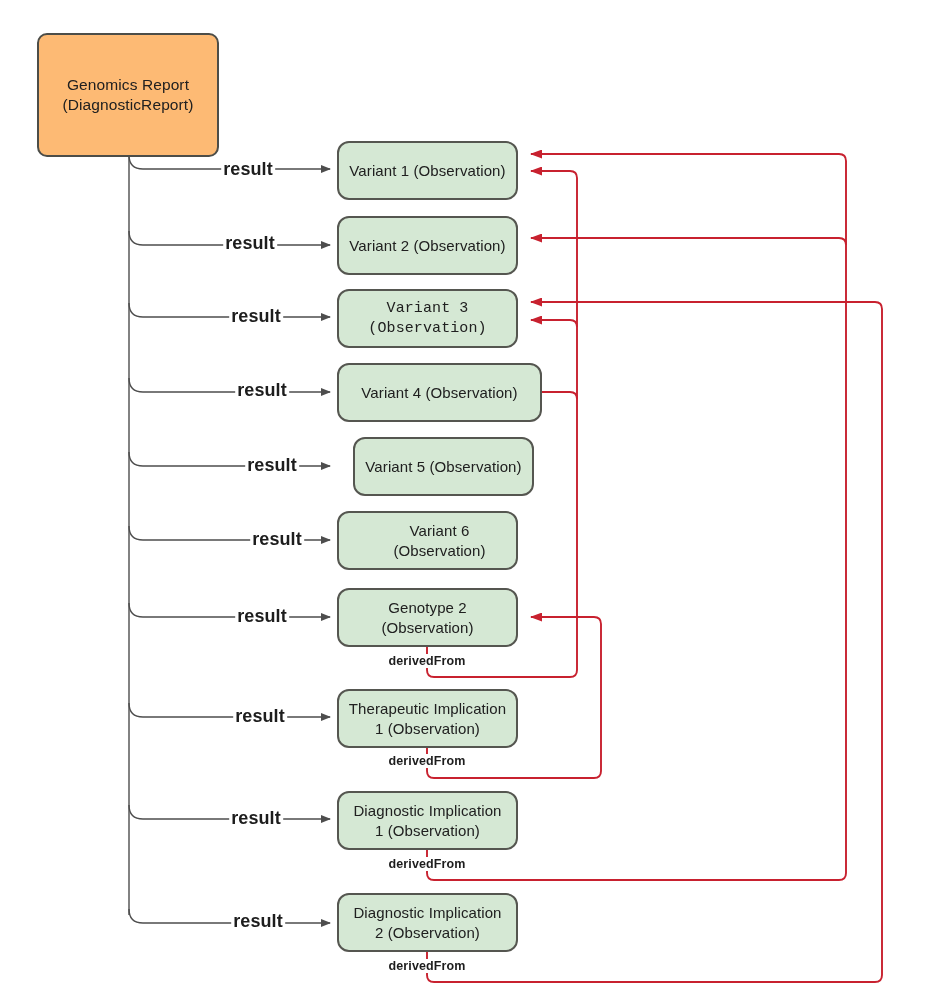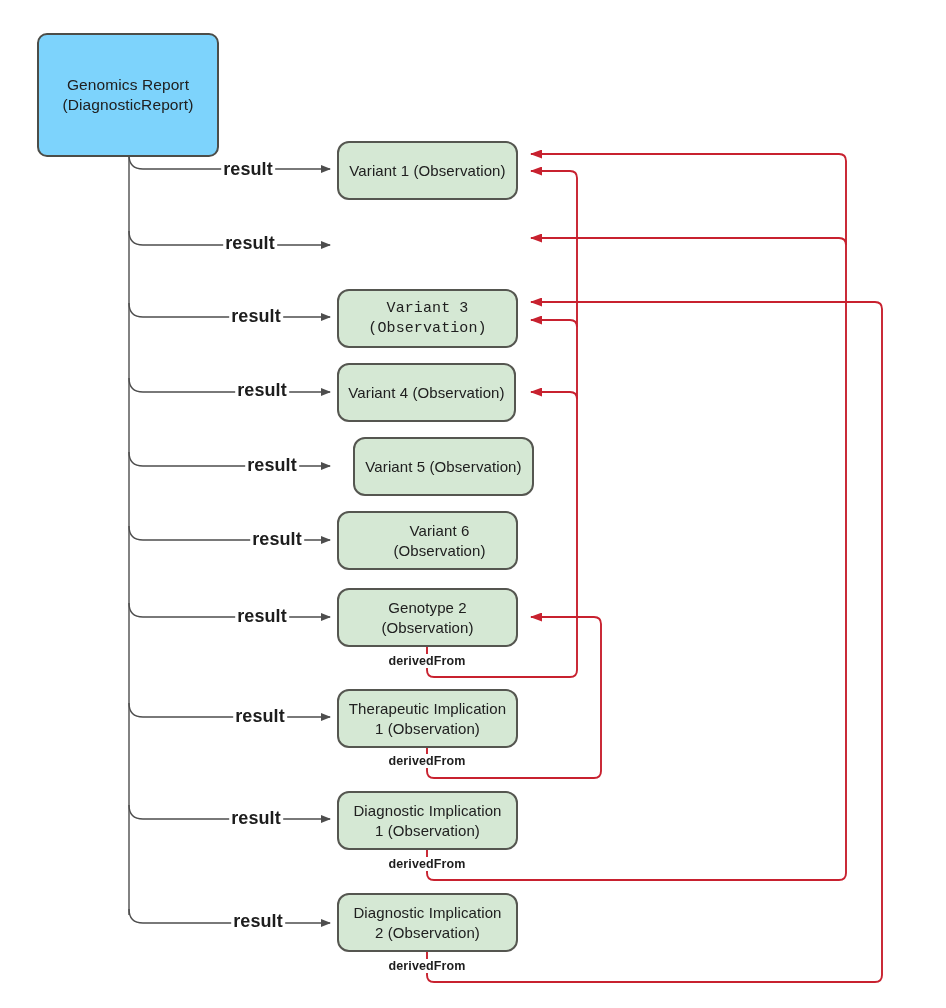--- a/index.html
+++ b/index.html
@@ -30,21 +30,21 @@
     border-radius: 12px;
     border: 2px solid #53544f;
     font-size: 15px;
     line-height: 20px;
     color: #202020;
     letter-spacing: 0.1px;
     white-space: pre-line;
     z-index: 4;
   }
   .node.root {
-    background: #7dd3fc;
+    background: #fdba74;
     border-color: #4c4d48;
     border-radius: 10px;
     font-size: 15.5px;
   }
   .node.obs {
     background: #d5e8d4;
     border-color: #555650;
   }
   .edge-label {
     position: absolute;
@@ -107,24 +107,25 @@
 
       <path d="M427,952 L427,975 Q427,982 434,982 L875,982 Q882,982 882,975 L882,309 Q882,302 875,302 L531,302" marker-end="url(#arrowRed)"></path>
     </g>
   </svg>
 
   <div class="node root" style="left:37px; top:33px; width:182px; height:124px;">Genomics Report
 (DiagnosticReport)</div>
 
   <div class="node obs" style="left:337px; top:141px; width:181px; height:59px;">Variant 1 (Observation)</div>
 
+  <div class="node obs" style="left:337px; top:216px; width:181px; height:59px;">Variant 2 (Observation)</div>
 
   <div class="node obs" style="left:337px; top:289px; width:181px; height:59px;font-family:Liberation Mono, monospace;">Variant 3 (Observation)</div>
 
-  <div class="node obs" style="left:337px; top:363px; width:179px; height:59px;">Variant 4 (Observation)</div>
+  <div class="node obs" style="left:337px; top:363px; width:205px; height:59px;">Variant 4 (Observation)</div>
 
   <div class="node obs" style="left:337px; top:437px; width:181px; height:59px;margin-left:16px;">Variant 5 (Observation)</div>
 
   <div class="node obs" style="left:337px; top:511px; width:181px; height:59px;padding-left:24px;">Variant 6 (Observation)</div>
 
   <div class="node obs" style="left:337px; top:588px; width:181px; height:59px;">Genotype 2
 (Observation)</div>
 
   <div class="node obs" style="left:337px; top:689px; width:181px; height:59px;">Therapeutic Implication
 1 (Observation)</div>

